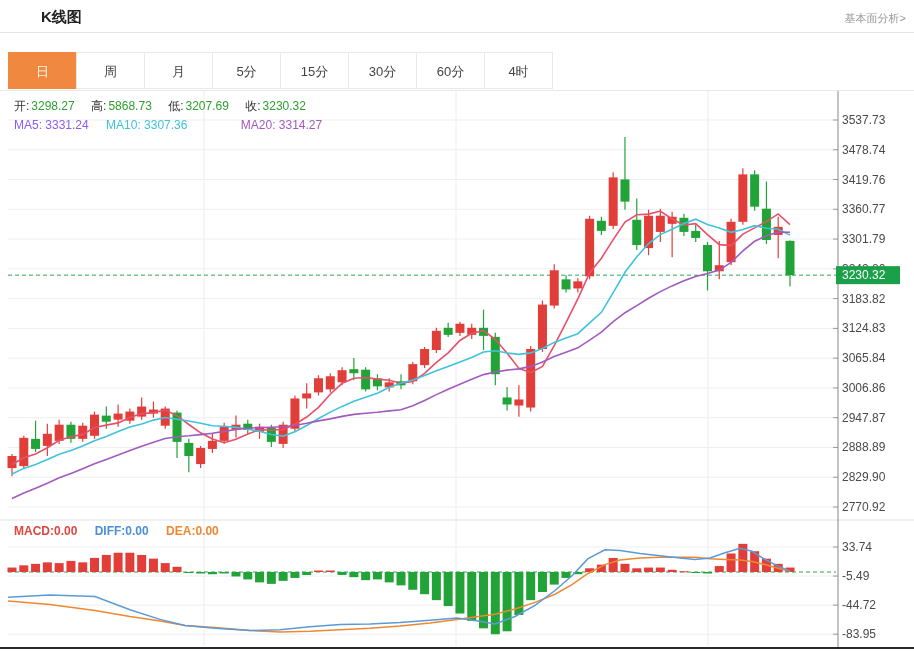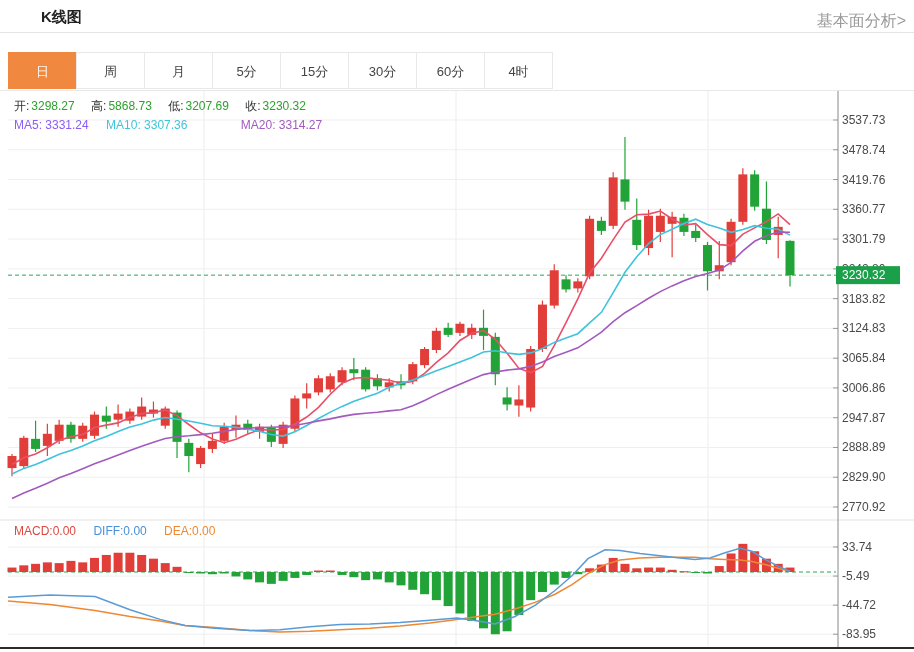--- a/index.html
+++ b/index.html
@@ -1,34 +1,34 @@
 <!DOCTYPE html>
 <html><head>
 <meta charset="utf-8">
 <style>
   html,body{margin:0;padding:0;background:#fff;}
   .page{position:relative;width:914px;height:652px;background:#fff;overflow:hidden;
         font-family:"Liberation Sans","DejaVu Sans",sans-serif;}
   .hdr-title{position:absolute;left:10px;top:8px;font-size:15px;font-weight:bold;color:#222;margin-left:31px;}
-  .hdr-link{position:absolute;right:8px;top:11px;font-size:16px;color:#999;cursor:pointer;}
+  .hdr-link{position:absolute;right:8px;top:11px;font-size:11px;color:#999;cursor:pointer;}
   .hdr-divider{position:absolute;left:0;top:32px;width:914px;height:1px;background:#e5e5e5;}
   .tabbar{position:absolute;left:8px;top:52px;display:flex;}
   .tab{width:69px;height:37px;line-height:37px;text-align:center;font-size:13px;color:#444;
        background:#fff;border:1px solid #e8e8e8;margin-left:-1px;cursor:pointer;box-sizing:border-box;}
   .tab:first-child{margin-left:0;}
   .tab.active{background:#f0883f;border-color:#f0883f;color:#fff8ee;}
   .chart-topline{position:absolute;left:0;top:90px;width:914px;height:1px;background:#e8e8e8;}
   .quote-row{position:absolute;left:14px;top:98px;font-size:12px;z-index:3;white-space:nowrap;}
   .quote-row .lbl{color:#333;}
   .quote-row .val{color:#2da12d;margin-left:2px;margin-right:13px;}
   .ma-row{position:absolute;left:14px;top:118px;font-size:12px;z-index:3;white-space:nowrap;}
   .ma5{color:#8b5cf6;margin-right:14px;}
   .ma10{color:#3fc3dc;margin-right:24px;}
   .ma20{color:#a25abe;padding-left:26px;}
-  .macd-row{position:absolute;left:14px;top:524px;font-size:12px;z-index:3;white-space:nowrap;}
+  .macd-row{position:absolute;left:14px;top:524px;font-size:12px;z-index:3;white-space:nowrap;font-weight:bold;}
   .macd-m{color:#dc4840;margin-right:14px;}
   .macd-diff{color:#4a90d9;margin-right:14px;}
   .macd-dea{color:#ee8833;}
   .bottom-border{position:absolute;left:0;top:647px;width:914px;height:2px;background:#2b2b2b;}
   svg{position:absolute;left:0;top:0;z-index:1;}
 </style>
 </head>
 <body>
 
 <div class="page">

